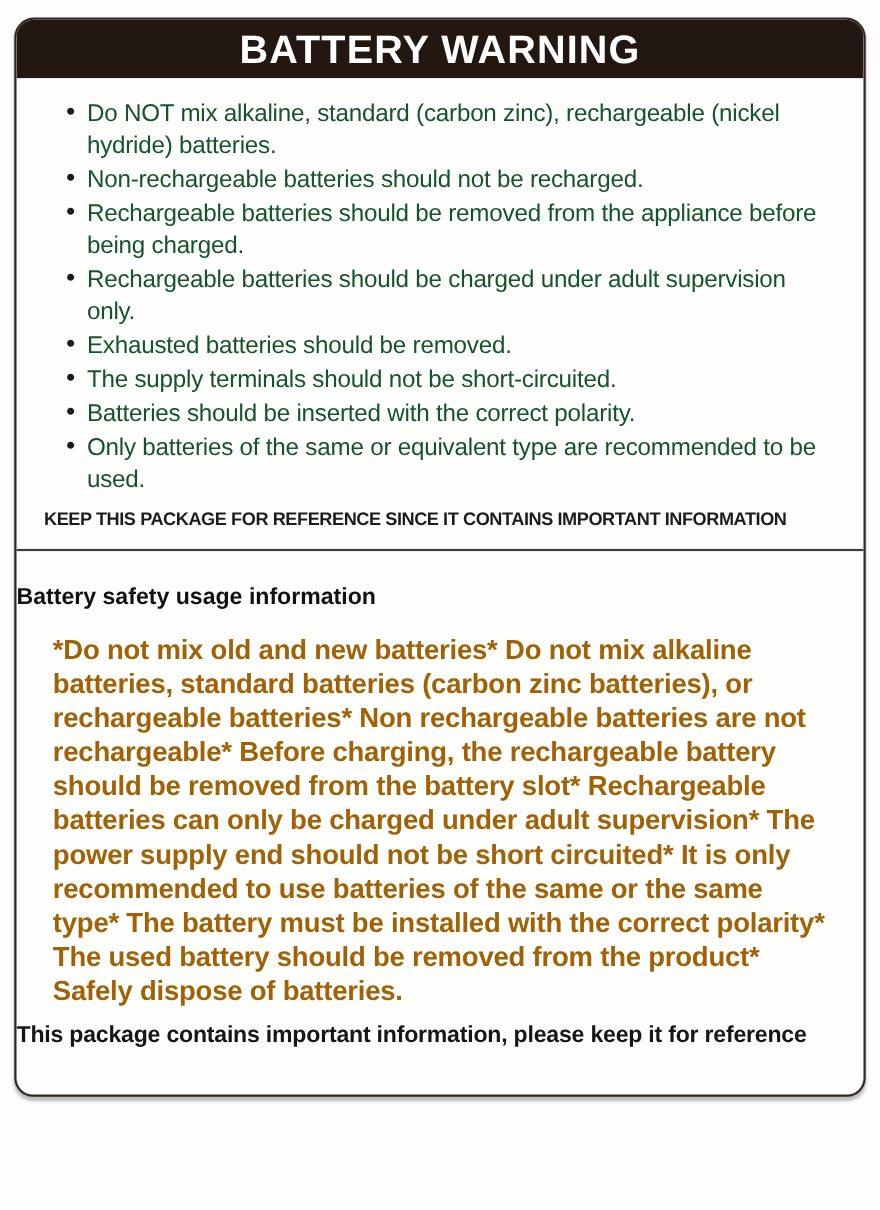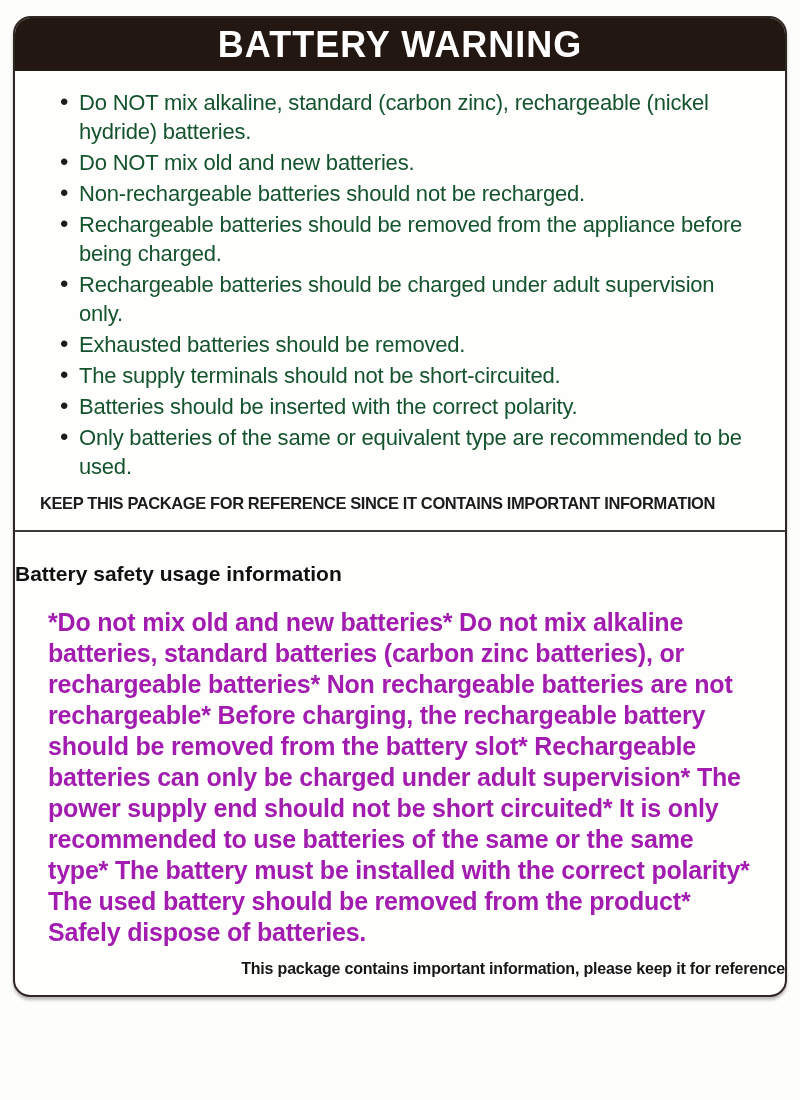--- a/index.html
+++ b/index.html
@@ -81,43 +81,42 @@
     font-size: 21px;
     font-weight: bold;
     color: #111111;
   }
   .info-paragraph {
     margin: 21px 30px 0 33px;
     font-size: 25px;
     font-weight: bold;
     line-height: 31px;
     letter-spacing: -0.2px;
-    color: #a21caf;
+    color: #a16207;
   }
   .footer-note {
     margin: 12px 0 0 0;
-    text-align: right;
-    font-size: 16px;
+    text-align: left;
+    font-size: 21px;
     font-weight: bold;
     letter-spacing: -0.2px;
     color: #161616;
   }
 </style>
 </head>
 <body>
 
 <div class="card">
 
   <div class="card-header">
     <h1 class="warning-title">BATTERY WARNING</h1>
   </div>
 
   <ul class="warning-list">
     <li>Do NOT mix alkaline, standard (carbon zinc), rechargeable (nickel hydride) batteries.</li>
-    <li>Do NOT mix old and new batteries.</li>
     <li>Non-rechargeable batteries should not be recharged.</li>
     <li>Rechargeable batteries should be removed from the appliance before being charged.</li>
     <li>Rechargeable batteries should be charged under adult supervision only.</li>
     <li>Exhausted batteries should be removed.</li>
     <li>The supply terminals should not be short-circuited.</li>
     <li>Batteries should be inserted with the correct polarity.</li>
     <li>Only batteries of the same or equivalent type are recommended to be used.</li>
   </ul>
 
   <p class="keep-note">KEEP THIS PACKAGE FOR REFERENCE SINCE IT CONTAINS IMPORTANT INFORMATION</p>

